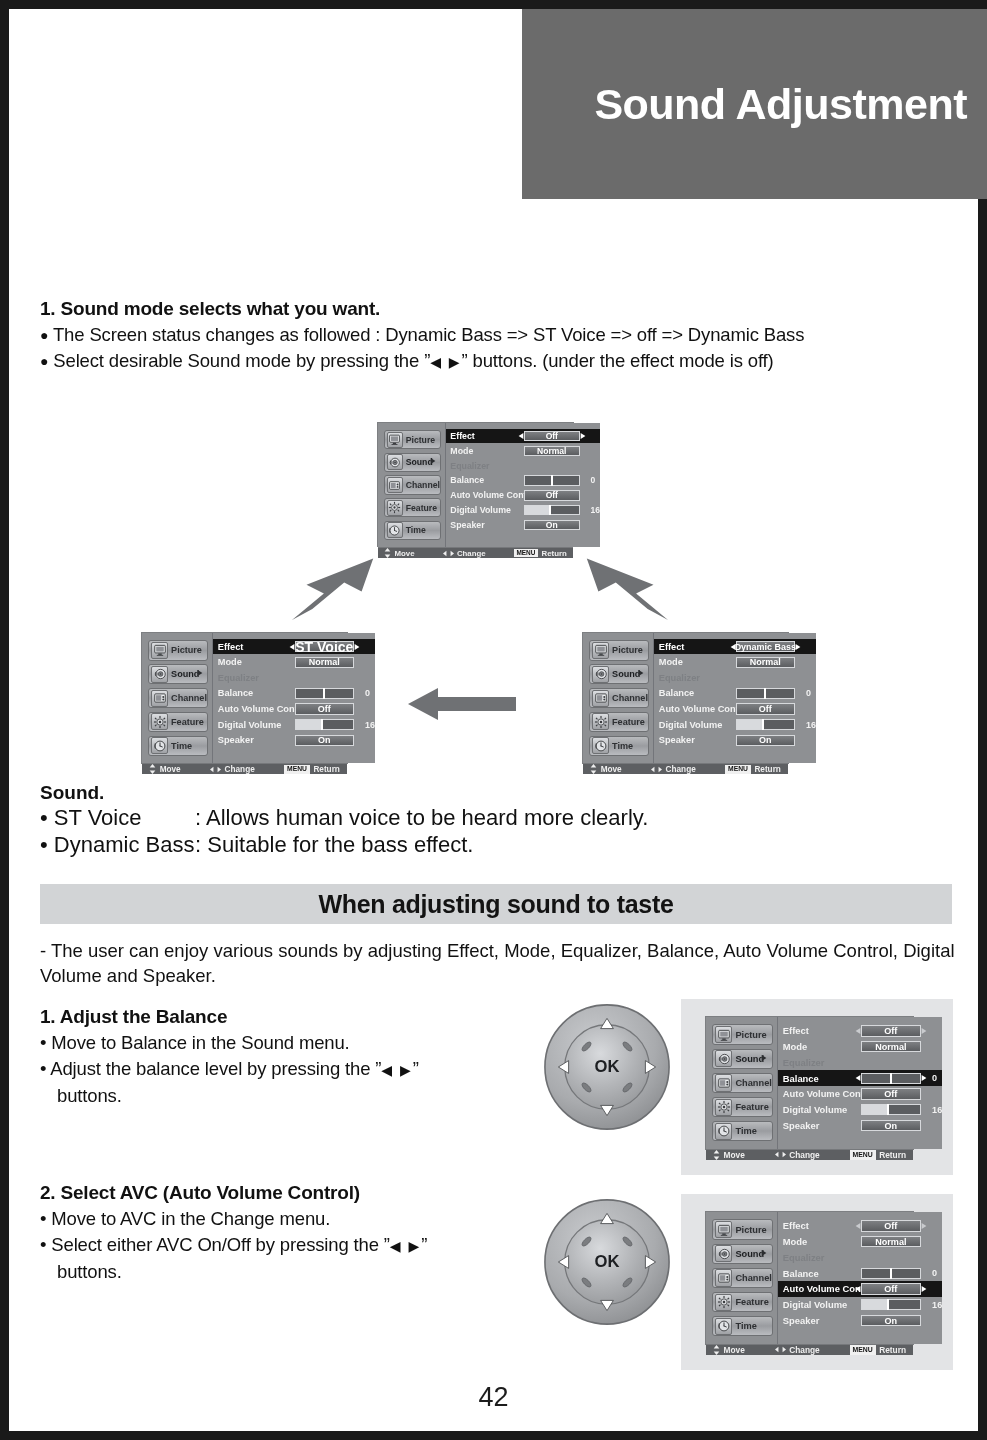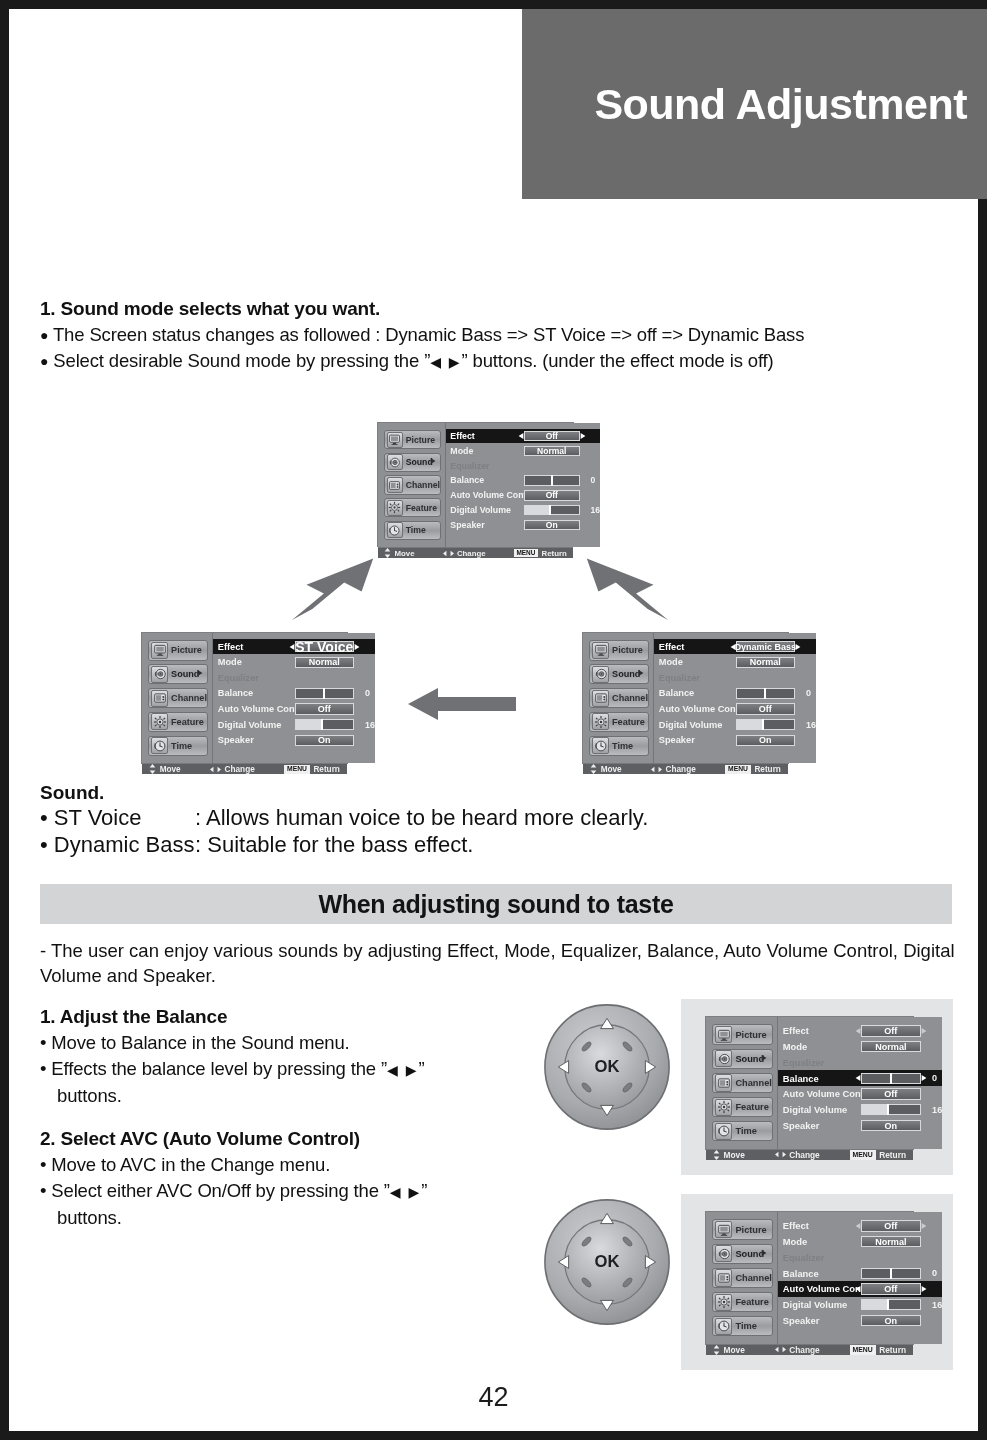--- a/index.html
+++ b/index.html
@@ -56,21 +56,21 @@
 
   #t-step1       { left:40px; top:296px; }
   #t-step1 .bullet { display:block; }
   #t-note        { left:40px; top:782px; }
   #t-note .note-h{ font-size:19px; font-weight:bold; }
   #t-note table  { border-collapse:collapse; }
   #t-note td     { font-size:22px; line-height:27px; vertical-align:top; padding:0; }
   #t-note td.c1  { width:155px; }
   #t-taste-intro { left:40px; top:938px; width:920px; font-size:18.5px; line-height:25px; }
   #t-bal         { left:40px; top:1004px; }
-  #t-avc         { left:40px; top:1126px; }
+  #t-avc         { left:40px; top:1180px; }
 
   
   .tv {
     position:absolute;
     background:#8e9093;
     border:1px solid #7d7f82;
     display:flex; flex-direction:column;
   }
   .tv-body { flex:1; display:flex; }
   .tv-side {
@@ -675,21 +675,21 @@
   <div class="section-bar" id="bar-taste">
     <span class="txt">When adjusting sound to taste</span>
   </div>
 
   <div class="txtblk" id="t-taste-intro">- The user can enjoy various sounds by adjusting Effect, Mode, Equalizer, Balance, Auto Volume Control, Digital Volume and Speaker.</div>
 
   <div class="txtblk" id="t-bal">
     <div class="h-step">1. Adjust the Balance</div>
     <div class="bullet">• Move to Balance in the Sound menu.</div>
     <div class="bullet">
-      <span>• Effects the balance level by pressing the ”</span><span class="arrglyph">◀ ▶</span><span>”</span>
+      <span>• Adjust the balance level by pressing the ”</span><span class="arrglyph">◀ ▶</span><span>”</span>
     </div>
     <div class="bullet" style="padding-left:17px;">buttons.</div>
   </div>
 
   <div class="txtblk" id="t-avc">
     <div class="h-step">2. Select AVC (Auto Volume Control)</div>
     <div class="bullet">• Move to AVC in the Change menu.</div>
     <div class="bullet">
       <span>• Select either AVC On/Off by pressing the ”</span><span class="arrglyph">◀ ▶</span><span>”</span>
     </div>

